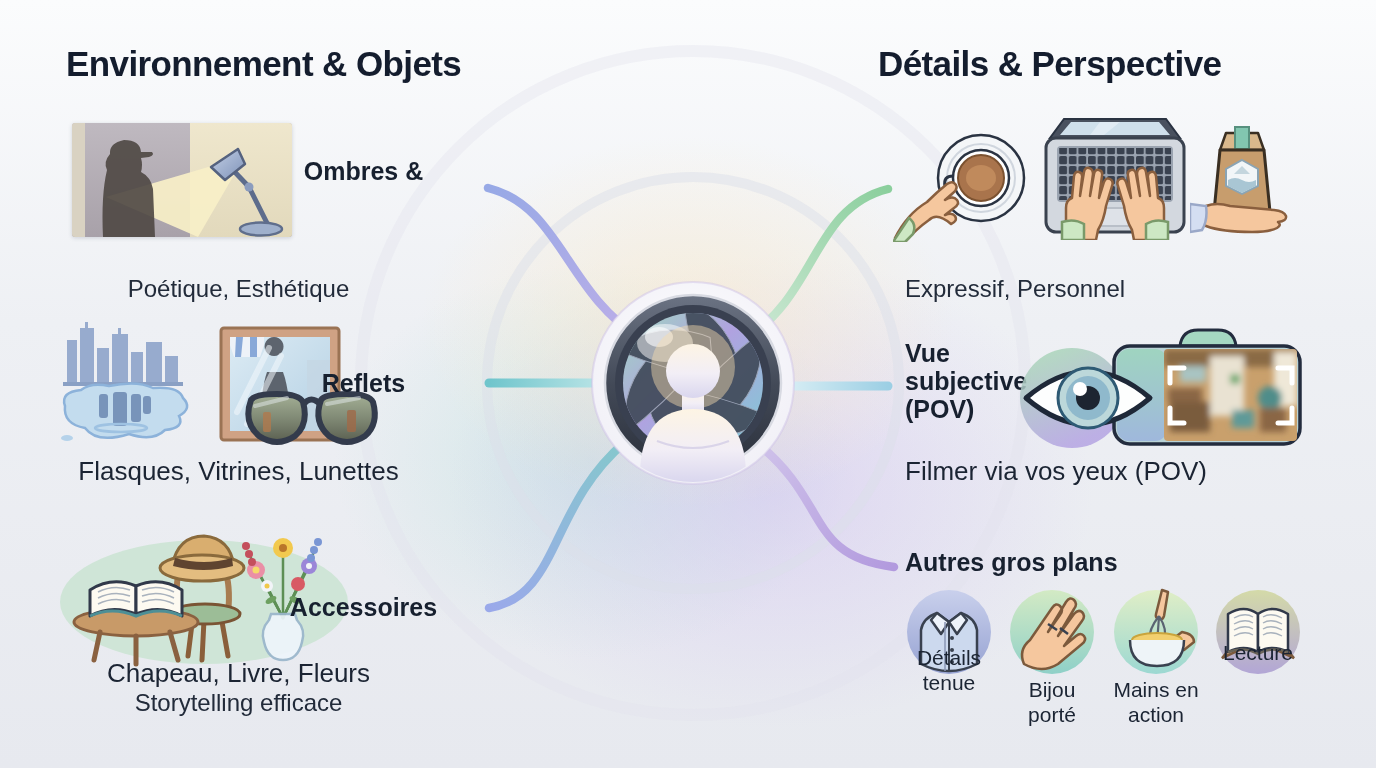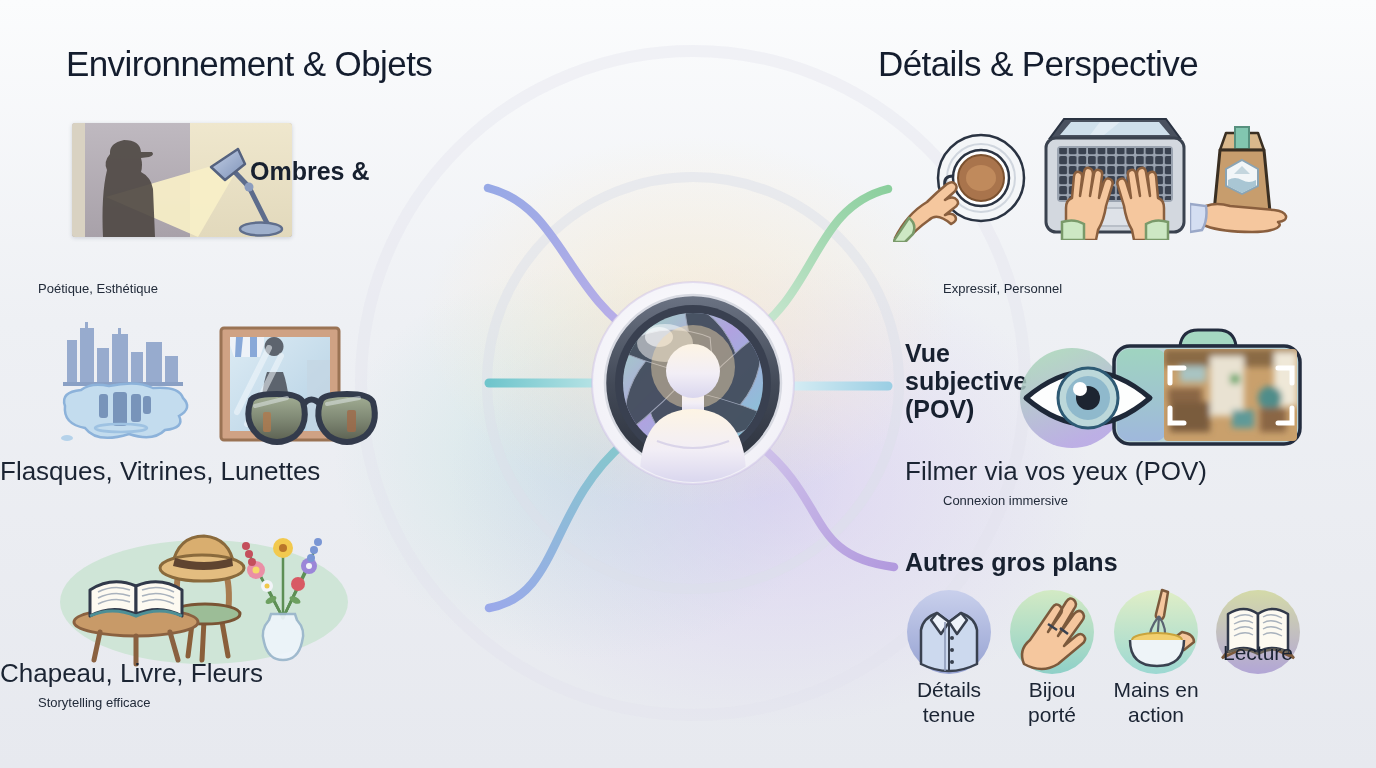--- a/index.html
+++ b/index.html
@@ -6,25 +6,25 @@
   #canvas{
     position:relative;width:1376px;height:768px;overflow:hidden;
     font-family:"Liberation Sans",sans-serif;color:#18212f;
     background:
       radial-gradient(430px 300px at 50% 42%, rgba(252,233,196,.55), rgba(252,233,196,0) 62%),
       radial-gradient(520px 380px at 56% 64%, rgba(204,185,240,.45), rgba(204,185,240,0) 62%),
       radial-gradient(430px 330px at 43% 60%, rgba(168,219,214,.40), rgba(168,219,214,0) 60%),
       linear-gradient(180deg,#fbfcfd 0%,#eef0f4 42%,#e7e9ef 100%);
   }
   .abs{position:absolute;}
-  .title{position:absolute;font-size:35px;font-weight:400;letter-spacing:-0.6px;color:#141d2e;white-space:nowrap;}
+  .title{position:absolute;font-size:35px;font-weight:700;letter-spacing:-0.6px;color:#141d2e;white-space:nowrap;}
   .seclabel{position:absolute;font-size:25px;font-weight:700;line-height:28px;color:#17202f;}
   .caption{position:absolute;font-size:26px;line-height:30px;color:#1b2433;white-space:nowrap;}
-  .subcaption{position:absolute;font-size:13px;line-height:24px;color:#222b3a;white-space:nowrap;margin-left:38px;}
-  .ralign{text-align:left;}
+  .subcaption{position:absolute;font-size:24px;line-height:24px;color:#222b3a;white-space:nowrap;}
+  .ralign{text-align:center;}
   .thumb{position:absolute;border-radius:3px;box-shadow:0 1px 4px rgba(40,50,80,.18);}
   .circle-item{position:absolute;width:88px;height:88px;}
   .circle-label{position:absolute;width:116px;text-align:center;font-size:21px;line-height:25px;color:#1b2433;}
   svg{display:block;}
 </style>
 </head>
 <body>
 
 <div id="canvas">
 
@@ -164,20 +164,21 @@
       <path d="M266,80 q-8,22 8,36 q18,12 36,0 q14,-12 8,-34 q-4,-8 -26,-8 q-22,0 -26,6 Z" fill="url(#lensG)" stroke="#333b4c" stroke-width="6" stroke-linejoin="round"></path>
       <g opacity="0.8">
         <rect x="208" y="92" width="8" height="20" rx="2" fill="#b07a4e"></rect>
         <rect x="292" y="90" width="9" height="22" rx="2" fill="#a06a48"></rect>
         <path d="M200,86 L232,78" stroke="#e8eef2" stroke-width="4" opacity="0.6" stroke-linecap="round"></path>
         <path d="M272,84 L304,78" stroke="#e8eef2" stroke-width="4" opacity="0.6" stroke-linecap="round"></path>
       </g>
     </g>
   </svg>
 
+  <div class="seclabel ralign" style="left:250px;top:369px;width:227px">Reflets</div>
   <div class="caption ralign" style="left:0;top:456px;width:477px">Flasques, Vitrines, Lunettes</div>
 
   <svg class="abs" style="left:52px;top:528px" width="300" height="142" viewBox="0 0 300 142">
     <ellipse cx="152" cy="74" rx="144" ry="62" fill="#cfe5d7"></ellipse>
 
     <g>
       <path d="M128,86 Q116,30 150,24 Q182,28 176,86" fill="none" stroke="#a87c50" stroke-width="6"></path>
       <g stroke="#8a5f3a" stroke-width="5" stroke-linecap="round">
         <path d="M136,128 L141,88"></path>
           <path d="M176,128 L169,88"></path>
@@ -238,20 +239,21 @@
         <circle cx="197" cy="26" r="4" fill="#c44f5c"></circle>
           <circle cx="194" cy="18" r="4" fill="#c44f5c"></circle>
           <circle cx="200" cy="34" r="4" fill="#c44f5c"></circle>
         <ellipse cx="219" cy="72" rx="6" ry="3" fill="#6da060" transform="rotate(-30 219 72)"></ellipse>
         <ellipse cx="243" cy="72" rx="6" ry="3" fill="#6da060" transform="rotate(28 243 72)"></ellipse>
       </g>
       <path d="M217,92 q-9,10 -5,22 q4,18 19,18 q15,0 19,-18 q4,-12 -5,-22 l-2,-6 l-24,0 Z" fill="#eef5fb" opacity="0.92" stroke="#9ab6cc" stroke-width="2.5"></path>
     </g>
   </svg>
 
+  <div class="seclabel ralign" style="left:250px;top:593px;width:227px">Accessoires</div>
   <div class="caption ralign" style="left:0;top:658px;width:477px">Chapeau, Livre, Fleurs</div>
   <div class="subcaption ralign" style="left:0;top:691px;width:477px">Storytelling efficace</div>
 
   <svg class="abs" style="left:585px;top:275px" width="216" height="216" viewBox="-108 -108 216 216">
     <defs>
       <radialGradient id="orbG" cx="0.5" cy="0.4" r="0.75">
         <stop offset="0" stop-color="#ffffff"></stop>
           <stop offset="0.8" stop-color="#f1f0f7"></stop>
           <stop offset="1" stop-color="#e4e2f0"></stop>
       </radialGradient>
@@ -401,42 +403,41 @@
     <g>
       <path d="M42,72 Q104,19 166,72 Q104,125 42,72 Z" fill="#fdfefe" stroke="#1e2838" stroke-width="5" stroke-linejoin="round"></path>
       <circle cx="104" cy="72" r="30" fill="#bcd8da" stroke="#2e5a74" stroke-width="3"></circle>
       <circle cx="104" cy="72" r="22" fill="#8fb9cc"></circle>
       <circle cx="104" cy="72" r="12" fill="#1d2531"></circle>
       <circle cx="96" cy="63" r="7" fill="#ffffff"></circle>
     </g>
   </svg>
 
   <div class="caption" style="left:905px;top:456px">Filmer via vos yeux (POV)</div>
-  <div class="subcaption" style="left:905px;top:489px">Connexion immersive</div>
 
   <div class="seclabel" style="left:905px;top:548px">Autres gros plans</div>
 
   <svg class="circle-item" style="left:905px;top:588px" viewBox="0 0 88 88">
     <defs>
         <linearGradient id="c1G" x1="0" y1="0" x2="0" y2="1">
           <stop offset="0" stop-color="#c9d0ec"></stop>
           <stop offset="1" stop-color="#96a2d2"></stop>
         </linearGradient>
       </defs>
     <circle cx="44" cy="44" r="42" fill="url(#c1G)"></circle>
     <path d="M16,42 Q18,30 32,25 L44,34 L56,25 Q70,30 72,42 L72,76 Q58,83 44,83 Q30,83 16,76 Z" fill="#ccd9ee" stroke="#39414f" stroke-width="2.5" stroke-linejoin="round"></path>
     <path d="M32,25 L44,34 L36,46 L26,32 Z" fill="#eef3fa" stroke="#39414f" stroke-width="2.5" stroke-linejoin="round"></path>
     <path d="M56,25 L44,34 L52,46 L62,32 Z" fill="#eef3fa" stroke="#39414f" stroke-width="2.5" stroke-linejoin="round"></path>
     <path d="M44,34 L44,83" stroke="#39414f" stroke-width="2"></path>
     <path d="M40,34 L40,83" stroke="#8a96b4" stroke-width="1.5"></path>
     <circle cx="47" cy="50" r="2" fill="#39414f"></circle>
       <circle cx="47" cy="62" r="2" fill="#39414f"></circle>
       <circle cx="47" cy="74" r="2" fill="#39414f"></circle>
   </svg>
-  <div class="circle-label" style="left:891px;top:677px">
+  <div class="circle-label" style="left:891px;top:645px">
     <div>Détails</div>
       <div>tenue</div>
   </div>
 
   <svg class="circle-item" style="left:1008px;top:588px" viewBox="0 0 88 88">
     <defs>
         <linearGradient id="c2G" x1="0" y1="0" x2="0" y2="1">
           <stop offset="0" stop-color="#d3eac4"></stop>
           <stop offset="1" stop-color="#8fd0c8"></stop>
         </linearGradient>

